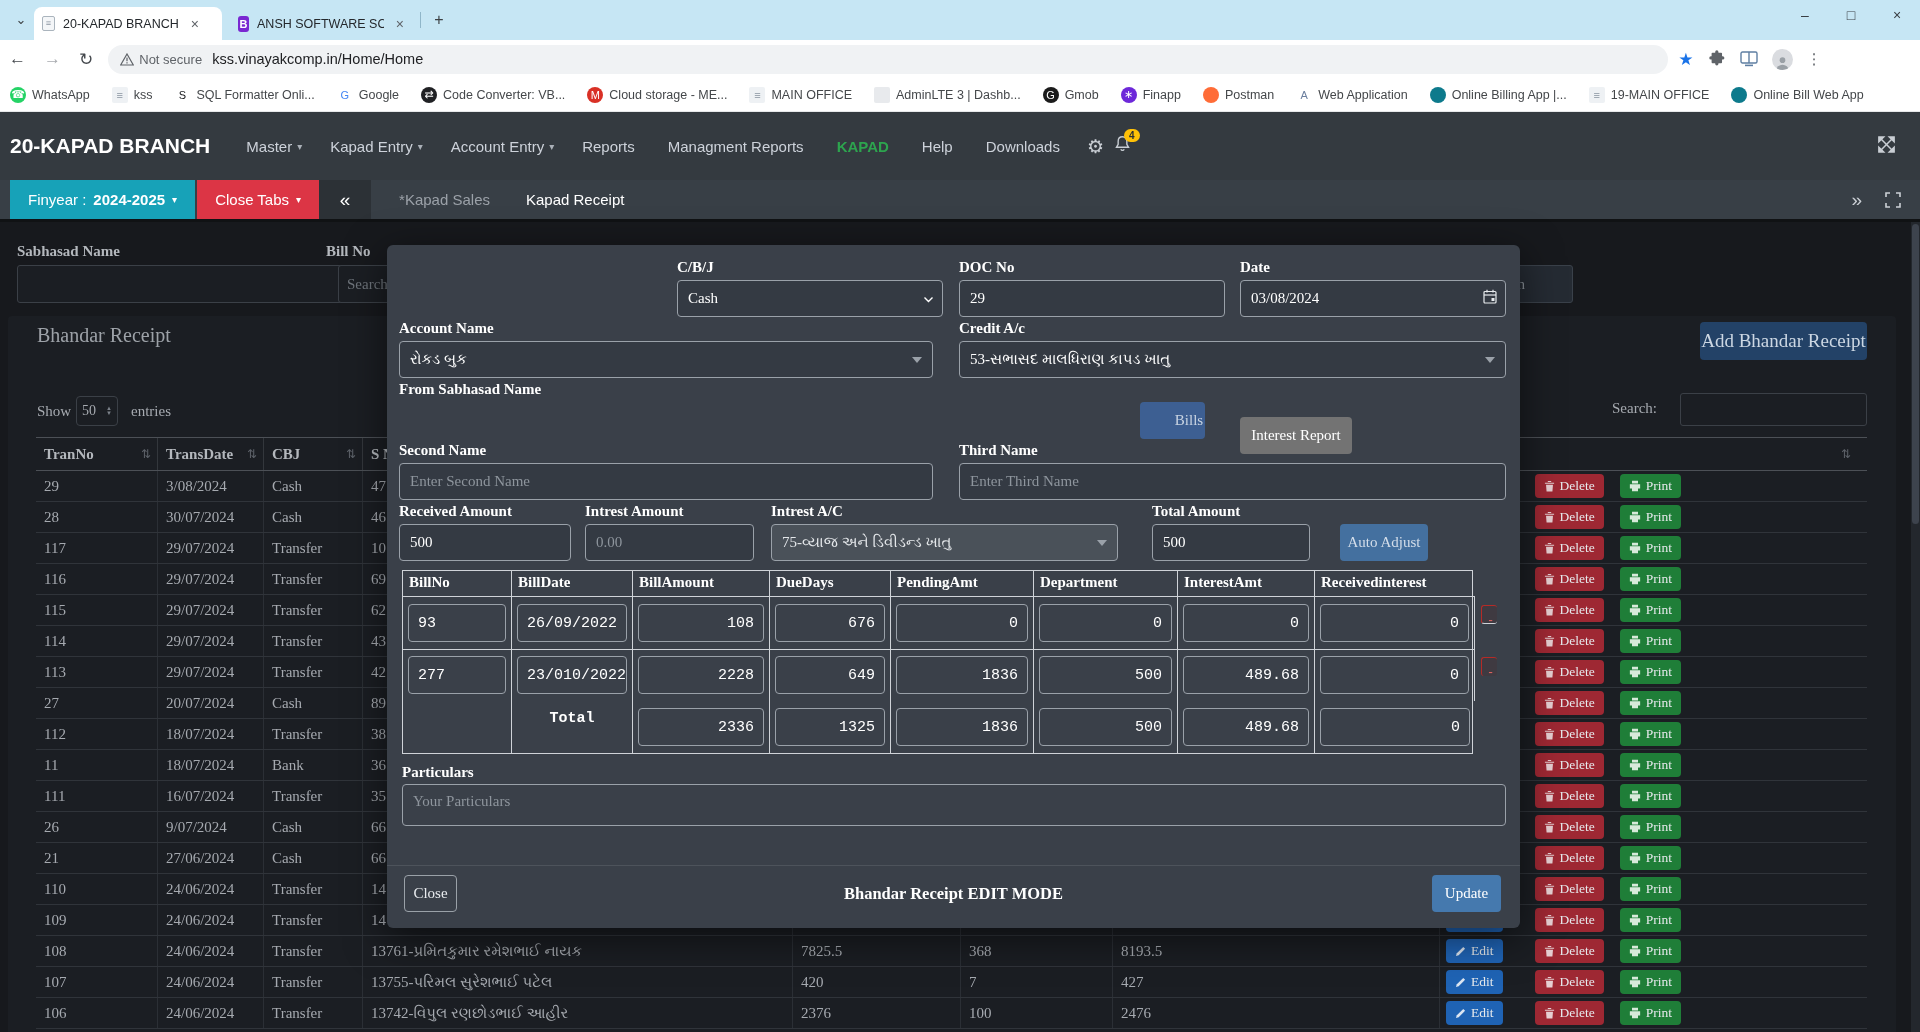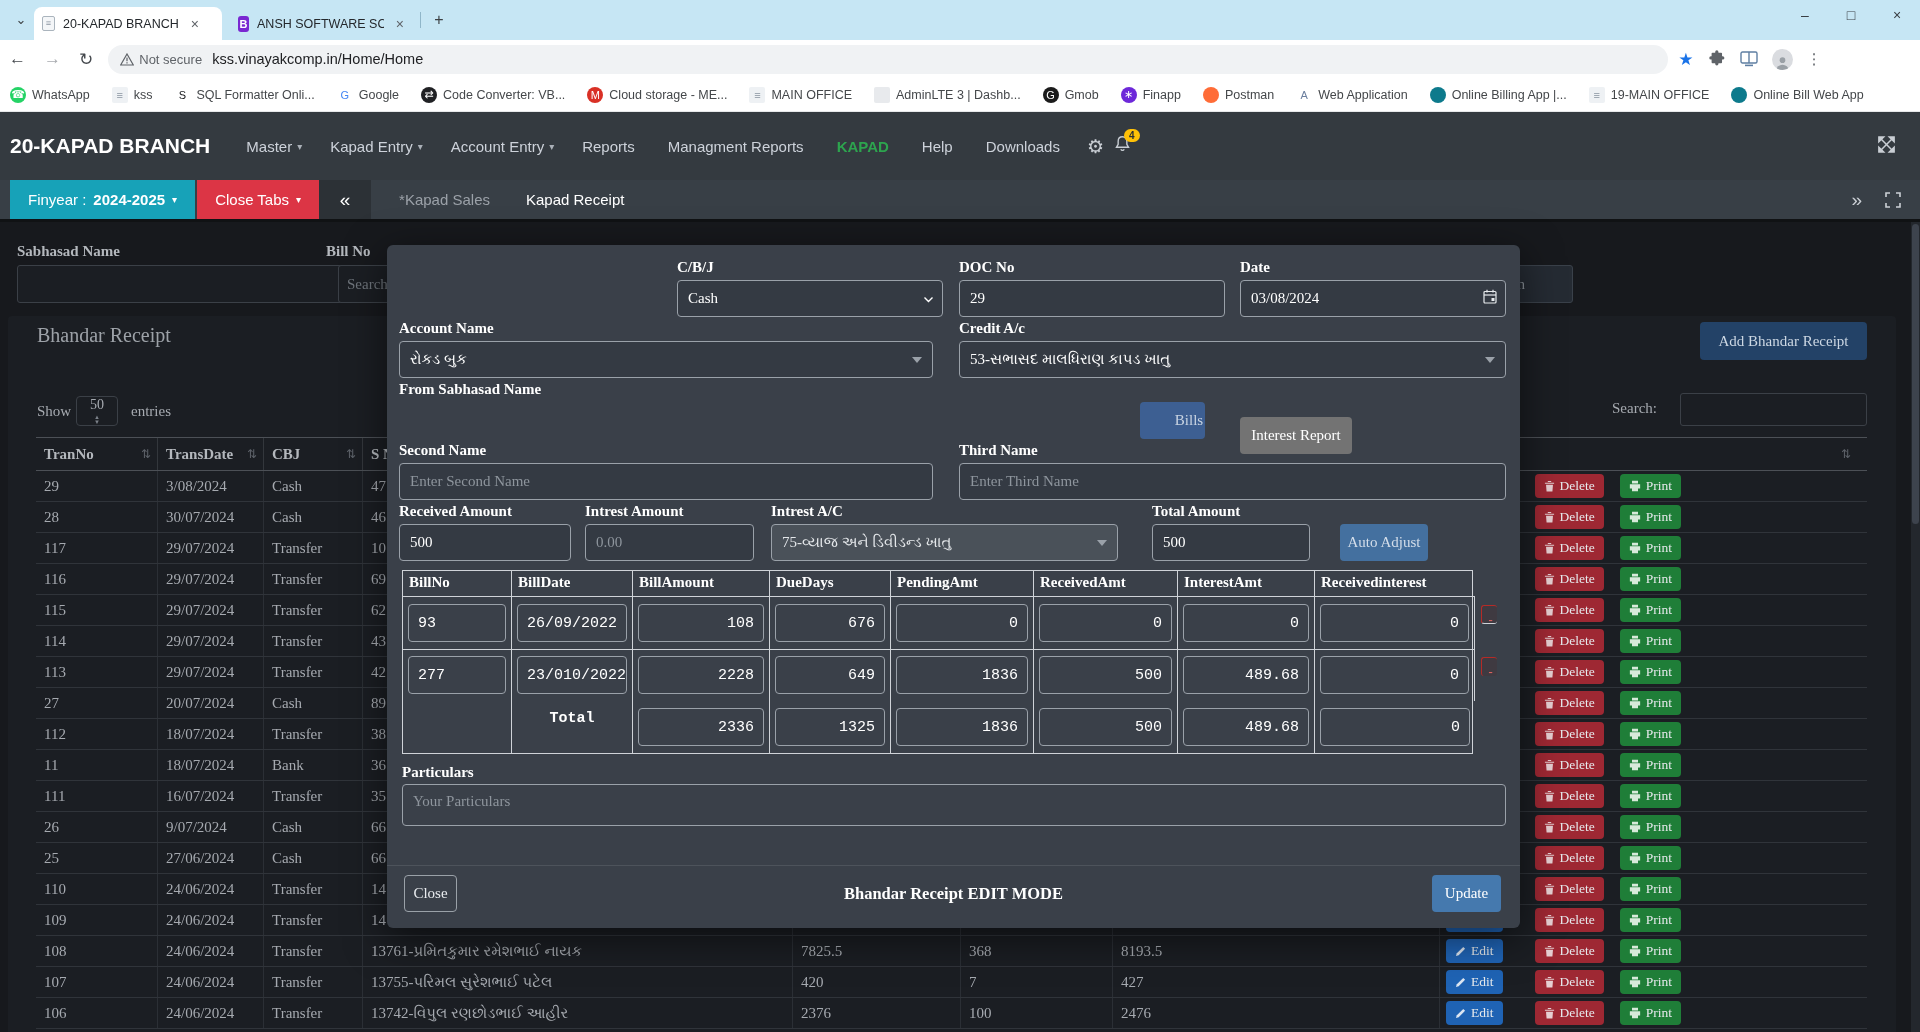--- a/index.html
+++ b/index.html
@@ -62,23 +62,23 @@
   
   .content { position:absolute; top:222px; left:0; right:0; bottom:0; color:#a6aab0; }
   .fld-label { position:absolute; font-weight:bold; font-size:15px; color:#b4b8bd; }
   .dim-select { position:absolute; height:38px; background:#1b1e23; border:1px solid #3b4047; border-radius:3px; }
   .dim-select .arr { position:absolute; right:12px; top:16px; width:0; height:0; border-left:5px solid transparent; border-right:5px solid transparent; border-top:6px solid #7c828a; }
   .dim-input { position:absolute; height:38px; background:#1b1e23; border:1px solid #3b4047; border-radius:3px; color:#a6aab0; font-size:15px; padding:0 8px; font-family:"Liberation Serif",serif; }
   .dim-input::placeholder { color:#6e747b; }
   .btn-search-dim { position:absolute; left:1436px; top:43px; width:137px; height:38px; background:#252b33; border:1px solid #3a414a; border-radius:3px; color:#8e959d; font-size:15px; text-align:center; line-height:36px; }
   .card { position:absolute; left:8px; top:94px; width:1888px; bottom:0; background:#1b1e23; border-radius:4px 4px 0 0; }
   .card-title { position:absolute; left:37px; top:102px; font-size:20px; color:#9da2a8; }
-  .btn-add { position:absolute; left:1700px; top:100px; width:167px; height:38px; background:#234267; border-radius:4px; color:#ccd7e3; font-size:15px; display:flex; align-items:center; justify-content:center; }
+  .btn-add { position:absolute; left:1700px; top:100px; width:167px; height:38px; background:#234267; border-radius:4px; color:#ccd7e3; font-size:19px; display:flex; align-items:center; justify-content:center; }
   .show-wrap { position:absolute; left:37px; top:181px; font-size:15px; color:#a6aab0; }
-  .pgsize { position:absolute; left:76px; top:174px; width:42px; height:30px; border:1px solid #3b4047; border-radius:4px; background:#1b1e23; color:#a6aab0; font-size:14px; display:flex; align-items:center; justify-content:space-between; padding:0 5px;flex-direction:column; }
+  .pgsize { position:absolute; left:76px; top:174px; width:42px; height:30px; border:1px solid #3b4047; border-radius:4px; background:#1b1e23; color:#a6aab0; font-size:14px; display:flex; align-items:center; justify-content:space-between; padding:0 5px; }
   .spin { display:flex; flex-direction:column; line-height:5px; font-size:6px; color:#7c828a; }
   .entries { position:absolute; left:131px; top:181px; font-size:15px; }
   .search-lab { position:absolute; left:1612px; top:178px; font-size:15px; }
   .search-inp { left:1680px; top:171px; width:187px; height:33px; }
 
   .bg-table { position:absolute; left:36px; top:215px; width:1831px; font-size:15px; }
   .bg-head, .bg-row { display:grid; grid-template-columns:122px 106px 99px 430px 168px 152px 327px 1fr; }
   .bg-head { border-top:1px solid #4c5056; border-bottom:1px solid #4c5056; height:34px; }
   .bg-head > div { display:flex; align-items:center; justify-content:space-between; padding:0 6px 0 8px; font-weight:bold; color:#b4b8bd; border-right:1px solid #33373c; }
   .bg-head > div:last-child { border-right:none; justify-content:flex-end; padding-right:16px; }
@@ -794,21 +794,21 @@
             <span class="rbtn btn-print">
               <svg width="12" height="12" viewBox="0 0 14 14">
                 <path fill="#d7e9da" d="M3.5 1h7v3h-7zM1 5h12v5h-2.5v3h-7v-3H1zM4.5 10h5v2h-5z"></path>
               </svg>
               <span>Print</span>
             </span>
           </div>
         </div>
 
         <div class="bg-row">
-          <div>25</div>
+          <div>21</div>
           <div>27/06/2024</div>
           <div>Cash</div>
           <div>66</div>
           <div></div>
           <div></div>
           <div></div>
           <div class="actions">
             <span class="rbtn btn-edit">
               <svg width="11" height="11" viewBox="0 0 12 12">
                 <path fill="#dce6f2" d="M1 11l1-3 7-7 2 2-7 7-3 1z"></path>
@@ -1064,21 +1064,21 @@
   </div>
   <div class="mbtn btn-auto">Auto Adjust</div>
 
   <div class="mtable">
     <div class="mt-head">
       <div>BillNo</div>
       <div>BillDate</div>
       <div>BillAmount</div>
       <div>DueDays</div>
       <div>PendingAmt</div>
-      <div>ReceivedAmt</div>
+      <div>Department</div>
       <div>InterestAmt</div>
       <div>Receivedinterest</div>
     </div>
     <div>
 
         <div class="mt-row">
           <div>
             <div class="box">93</div>
           </div>
           <div>

